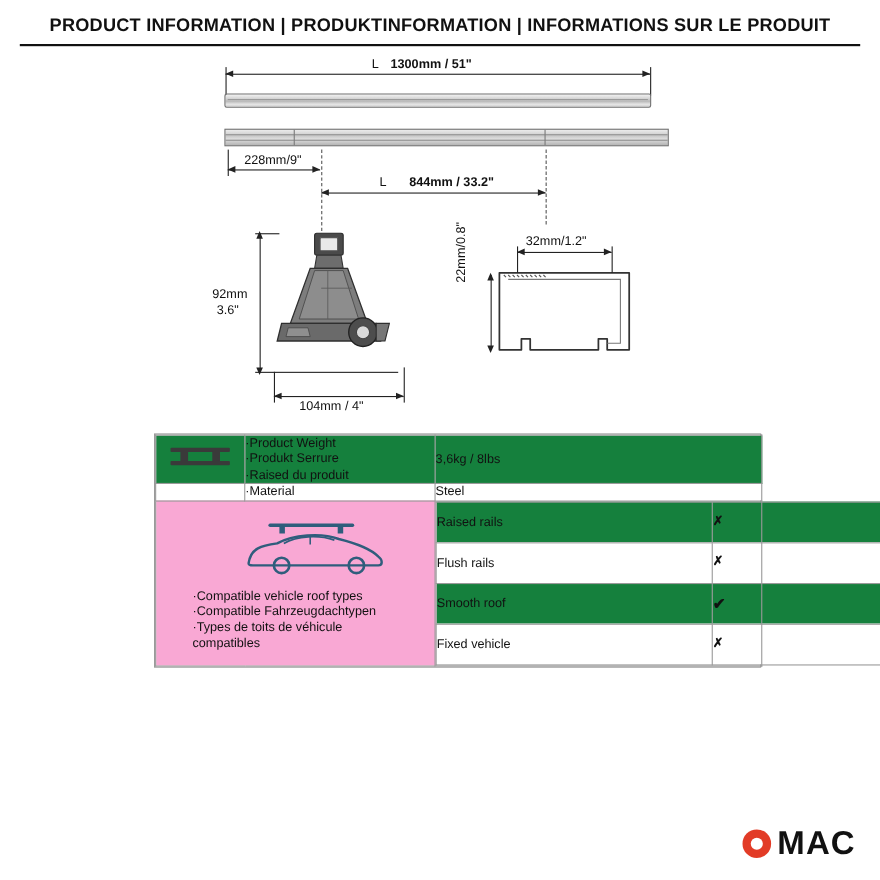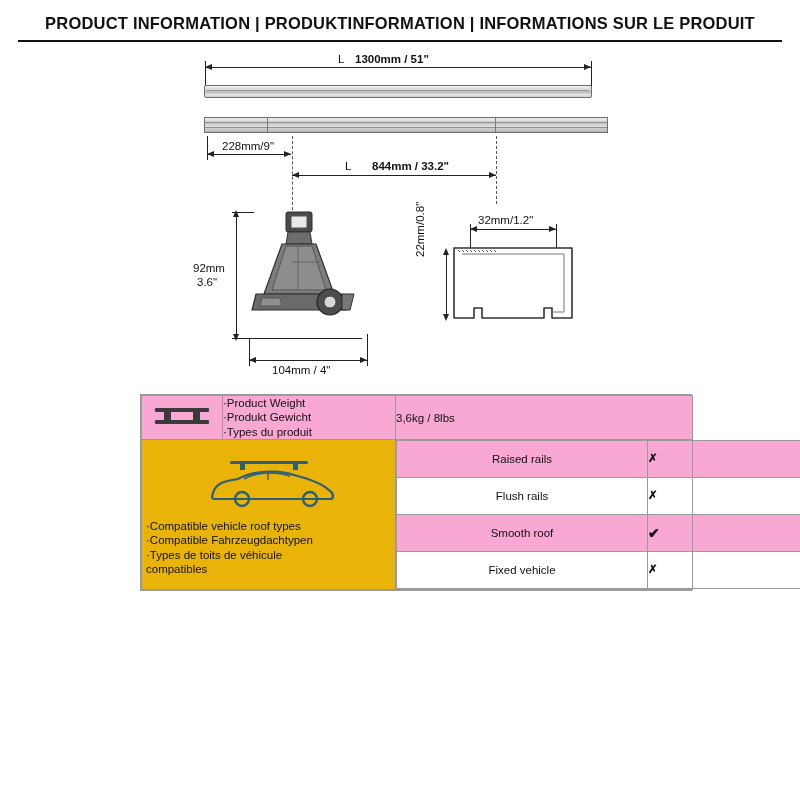--- a/index.html
+++ b/index.html
@@ -179,21 +179,21 @@
   }
   .cell-label {
     width: 172px;
     padding: 6px 6px 6px 4px;
     line-height: 1.25;
   }
   .cell-value {
     padding: 6px 10px;
     font-size: 12.5px;
   }
-  .row-shaded { background: #f9a8d4; }
+  .row-shaded { background: #15803d; }
   .row-plain { background: #ffffff; }
   .bullet-line { white-space: nowrap; }
   .check {
     font-size: 17px;
     font-weight: bold;
     line-height: 1;
   }
   .cross {
     font-size: 13px;
     font-weight: bold;
@@ -204,21 +204,21 @@
     border-collapse: collapse;
     table-layout: fixed;
   }
   .sub-table td {
     border: 1px solid #9a9a9a;
     font-size: 11.5px;
     height: 36px;
     padding: 0 10px;
   }
   .sub-table td.mark { width: 180px; }
-  .sub-table tr td:first-child { width: 250px; text-align: center; }
+  .sub-table tr td:first-child { width: 250px; }
   .compat-label {
     padding: 4px 6px 8px 4px;
     line-height: 1.25;
     font-size: 11.5px;
   }
   .compat-cell {
     vertical-align: top;
     padding: 0;
   }
   .car-icon-wrap {
@@ -368,31 +368,38 @@
           <td class="cell-icon">
             <svg width="62" height="34" viewBox="0 0 62 34">
               <rect x="4" y="8" width="54" height="4" rx="1" fill="#3a3a3a"></rect>
               <rect x="4" y="20" width="54" height="4" rx="1" fill="#3a3a3a"></rect>
               <rect x="13" y="11" width="7" height="10" fill="#3a3a3a"></rect>
               <rect x="42" y="11" width="7" height="10" fill="#3a3a3a"></rect>
             </svg>
           </td>
           <td class="cell-label">
             <div class="bullet-line">·Product Weight</div>
-            <div class="bullet-line">·Produkt Gewicht</div>
-            <div class="bullet-line">·Types du produit</div>
+            <div class="bullet-line">·Produkt Serrure</div>
+            <div class="bullet-line">·Raised du produit</div>
           </td>
           <td class="cell-value">3,6kg / 8lbs</td>
         </tr>
 
+        <tr class="row-plain">
+          <td class="cell-icon"></td>
+          <td class="cell-label">
+            <div class="bullet-line">·Material</div>
+          </td>
+          <td class="cell-value">Steel</td>
+        </tr>
 
 
 
         <tr>
-          <td class="compat-cell" colspan="2" style="background:#eab308;">
+          <td class="compat-cell" colspan="2" style="background:#f9a8d4;padding-left:29px;">
             <div class="car-icon-wrap">
               <svg width="150" height="58" viewBox="0 0 150 58">
                 <rect x="36" y="8" width="78" height="3" rx="1.5" fill="#2f5d7c"></rect>
                 <rect x="46" y="11" width="5" height="6" fill="#2f5d7c"></rect>
                 <rect x="99" y="11" width="5" height="6" fill="#2f5d7c"></rect>
                 <path d="M18 44 C20 30 30 28 44 26 C58 18 84 16 100 22 C116 26 130 32 136 38 C140 41 140 46 136 46 L22 46 C18 46 18 45 18 44 Z" fill="none" stroke="#2f5d7c" stroke-width="2.2" stroke-linejoin="round"></path>
                 <path d="M50 26 C62 19 82 18 96 23" fill="none" stroke="#2f5d7c" stroke-width="1.6"></path>
                 <path d="M74 20 L74 27" stroke="#2f5d7c" stroke-width="1.4"></path>
                 <circle cx="48" cy="46" r="7" fill="none" stroke="#2f5d7c" stroke-width="2.4"></circle>
                 <circle cx="116" cy="46" r="7" fill="none" stroke="#2f5d7c" stroke-width="2.4"></circle>
@@ -425,14 +432,18 @@
                   <td class="mark cross">✗</td>
                 </tr>
               </tbody>
             </table>
           </td>
         </tr>
       </tbody>
     </table>
   </div>
 
+  <div class="logo">
+    <div class="logo-mark"></div>
+    <div class="logo-text">MAC</div>
+  </div>
 
 </div>
 
 </body></html>

